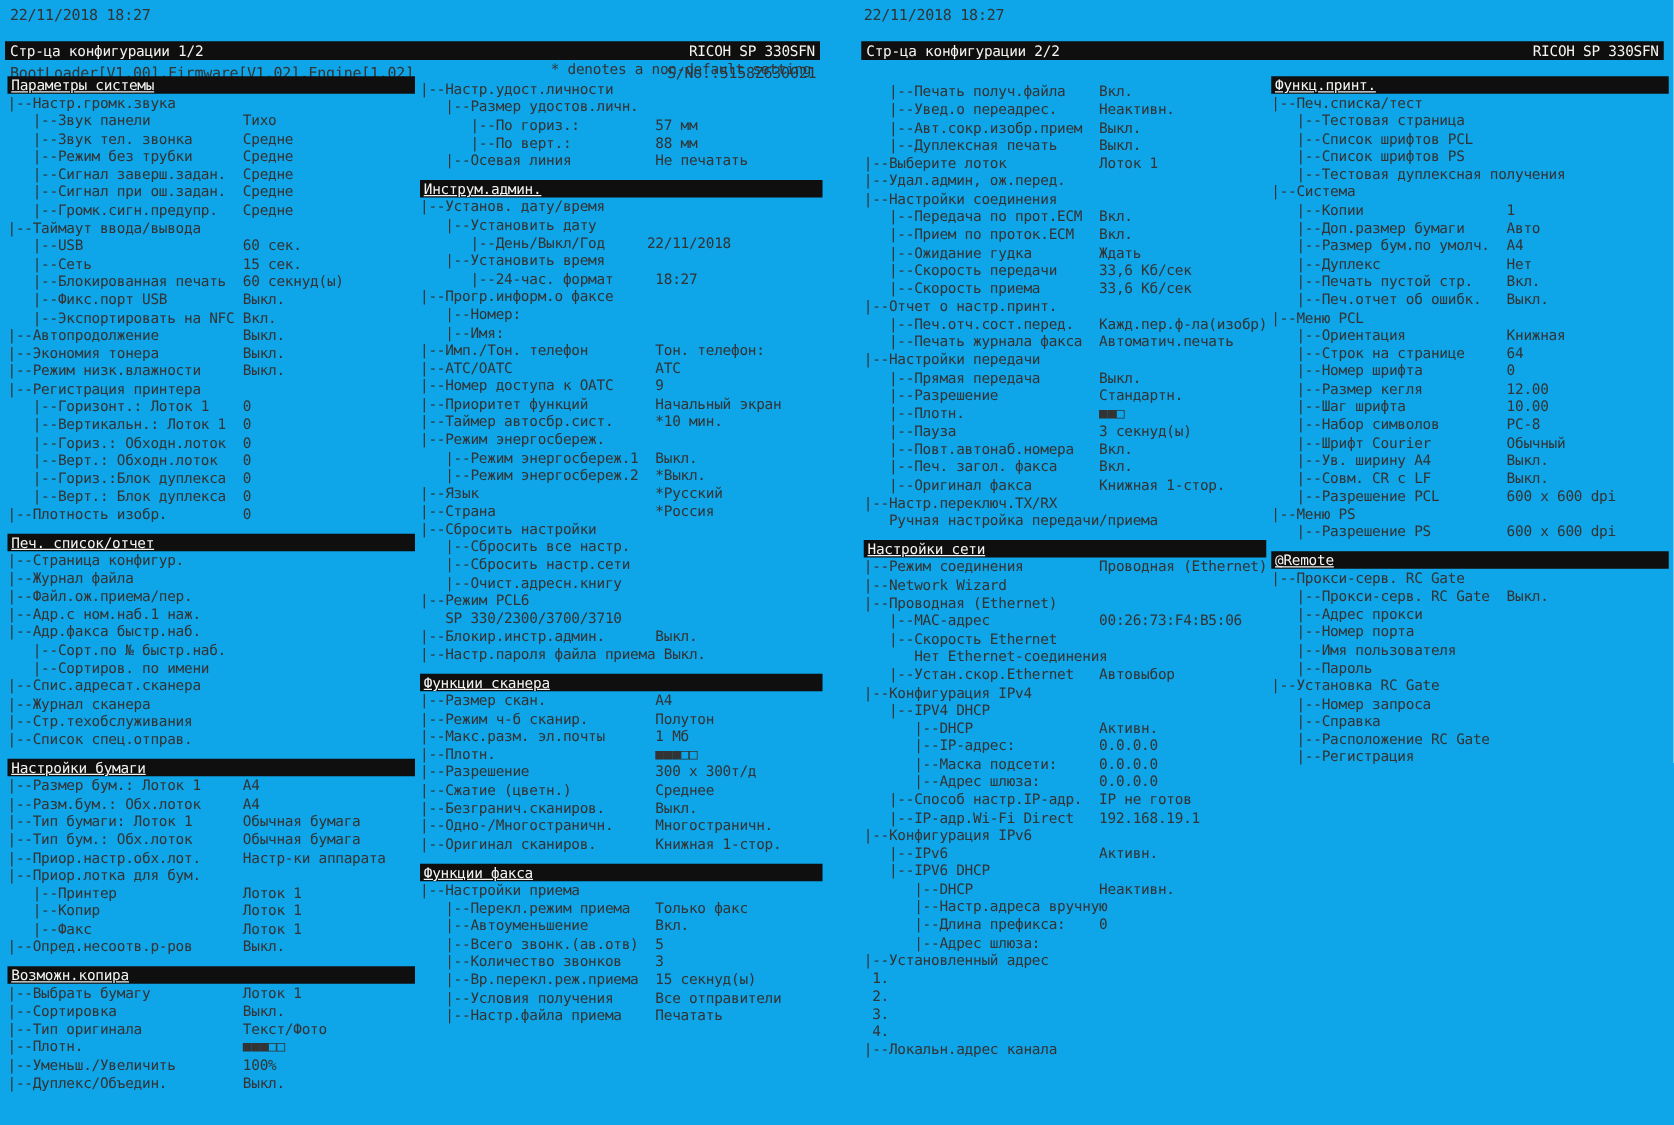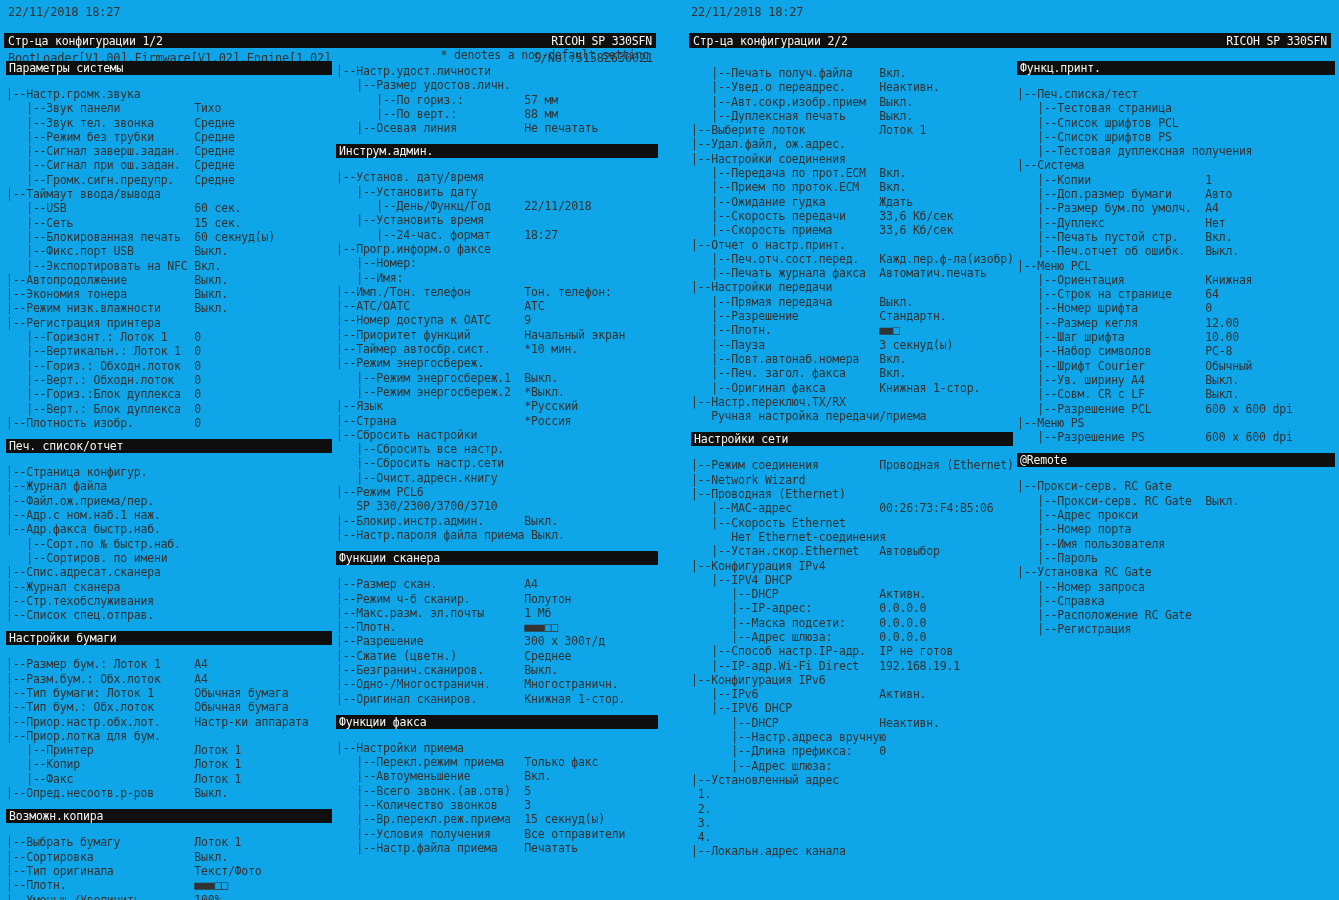--- a/index.html
+++ b/index.html
@@ -18,21 +18,21 @@
   .titlebar {
     position: absolute; height: 15px; background: #0f0f0f; color: #f4f4f1;
     display: flex; justify-content: space-between; align-items: center;
     font-size: 11.5px; padding: 0 4px; letter-spacing: -0.2px;
   }
   .note { position: absolute; font-size: 11.5px; letter-spacing: -0.2px; }
   .col { position: absolute; }
   .sec + .sec { margin-top: 9px; }
   .bar {
     background: #0f0f0f; color: #f4f4f1; height: 14px; line-height: 14px;
-    font-size: 11.5px; padding: 0 3px; margin-bottom: 12px; letter-spacing: -0.2px;
+    font-size: 11.5px; padding: 0 3px; margin-bottom: 0; letter-spacing: -0.2px; text-decoration: underline;
   }
   .row { font-size: 11.5px; line-height: 14.3px; white-space: pre; letter-spacing: -0.2px; }
   .row .val { white-space: pre; }
 </style>
 </head>
 <body>
 
 <div class="canvas">
 
   <section class="page" id="p1">
@@ -116,21 +116,21 @@
           <div class="row"><span class="lbl">|--Настр.удост.личности</span></div>
           <div class="row"><span class="lbl">   |--Размер удостов.личн.</span></div>
           <div class="row"><span class="lbl">      |--По гориз.:         </span><span class="val">57 мм</span></div>
           <div class="row"><span class="lbl">      |--По верт.:          </span><span class="val">88 мм</span></div>
           <div class="row"><span class="lbl">   |--Осевая линия          </span><span class="val">Не печатать</span></div>
         </div>
         <div class="sec">
           <div class="bar">Инструм.админ.</div>
           <div class="row"><span class="lbl">|--Установ. дату/время</span></div>
           <div class="row"><span class="lbl">   |--Установить дату</span></div>
-          <div class="row"><span class="lbl">      |--День/Функц/Год     </span><span class="val">22/11/2018</span></div>
+          <div class="row"><span class="lbl">      |--День/Выкл/Год     </span><span class="val">22/11/2018</span></div>
           <div class="row"><span class="lbl">   |--Установить время</span></div>
           <div class="row"><span class="lbl">      |--24-час. формат     </span><span class="val">18:27</span></div>
           <div class="row"><span class="lbl">|--Прогр.информ.о факсе</span></div>
           <div class="row"><span class="lbl">   |--Номер:</span></div>
           <div class="row"><span class="lbl">   |--Имя:</span></div>
           <div class="row"><span class="lbl">|--Имп./Тон. телефон        </span><span class="val">Тон. телефон:</span></div>
           <div class="row"><span class="lbl">|--АТС/ОАТС                 </span><span class="val">АТС</span></div>
           <div class="row"><span class="lbl">|--Номер доступа к ОАТС     </span><span class="val">9</span></div>
           <div class="row"><span class="lbl">|--Приоритет функций        </span><span class="val">Начальный экран</span></div>
           <div class="row"><span class="lbl">|--Таймер автосбр.сист.     </span><span class="val">*10 мин.</span></div>
@@ -180,21 +180,21 @@
       <span>Стр-ца конфигурации 2/2</span>
       <span>RICOH SP 330SFN</span>
     </div>
     <div class="col" style="left:22px; top:66px; width:322px;">
         <div class="sec">
           <div class="row"><span class="lbl">   |--Печать получ.файла    </span><span class="val">Вкл.</span></div>
           <div class="row"><span class="lbl">   |--Увед.о переадрес.     </span><span class="val">Неактивн.</span></div>
           <div class="row"><span class="lbl">   |--Авт.сокр.изобр.прием  </span><span class="val">Выкл.</span></div>
           <div class="row"><span class="lbl">   |--Дуплексная печать     </span><span class="val">Выкл.</span></div>
           <div class="row"><span class="lbl">|--Выберите лоток           </span><span class="val">Лоток 1</span></div>
-          <div class="row"><span class="lbl">|--Удал.файл, ож.адрес.</span></div>
+          <div class="row"><span class="lbl">|--Удал.админ, ож.перед.</span></div>
           <div class="row"><span class="lbl">|--Настройки соединения</span></div>
           <div class="row"><span class="lbl">   |--Передача по прот.ECM  </span><span class="val">Вкл.</span></div>
           <div class="row"><span class="lbl">   |--Прием по проток.ECM   </span><span class="val">Вкл.</span></div>
           <div class="row"><span class="lbl">   |--Ожидание гудка        </span><span class="val">Ждать</span></div>
           <div class="row"><span class="lbl">   |--Скорость передачи     </span><span class="val">33,6 Кб/сек</span></div>
           <div class="row"><span class="lbl">   |--Скорость приема       </span><span class="val">33,6 Кб/сек</span></div>
           <div class="row"><span class="lbl">|--Отчет о настр.принт.</span></div>
           <div class="row"><span class="lbl">   |--Печ.отч.сост.перед.   </span><span class="val">Кажд.пер.ф-ла(изобр)</span></div>
           <div class="row"><span class="lbl">   |--Печать журнала факса  </span><span class="val">Автоматич.печать</span></div>
           <div class="row"><span class="lbl">|--Настройки передачи</span></div>

